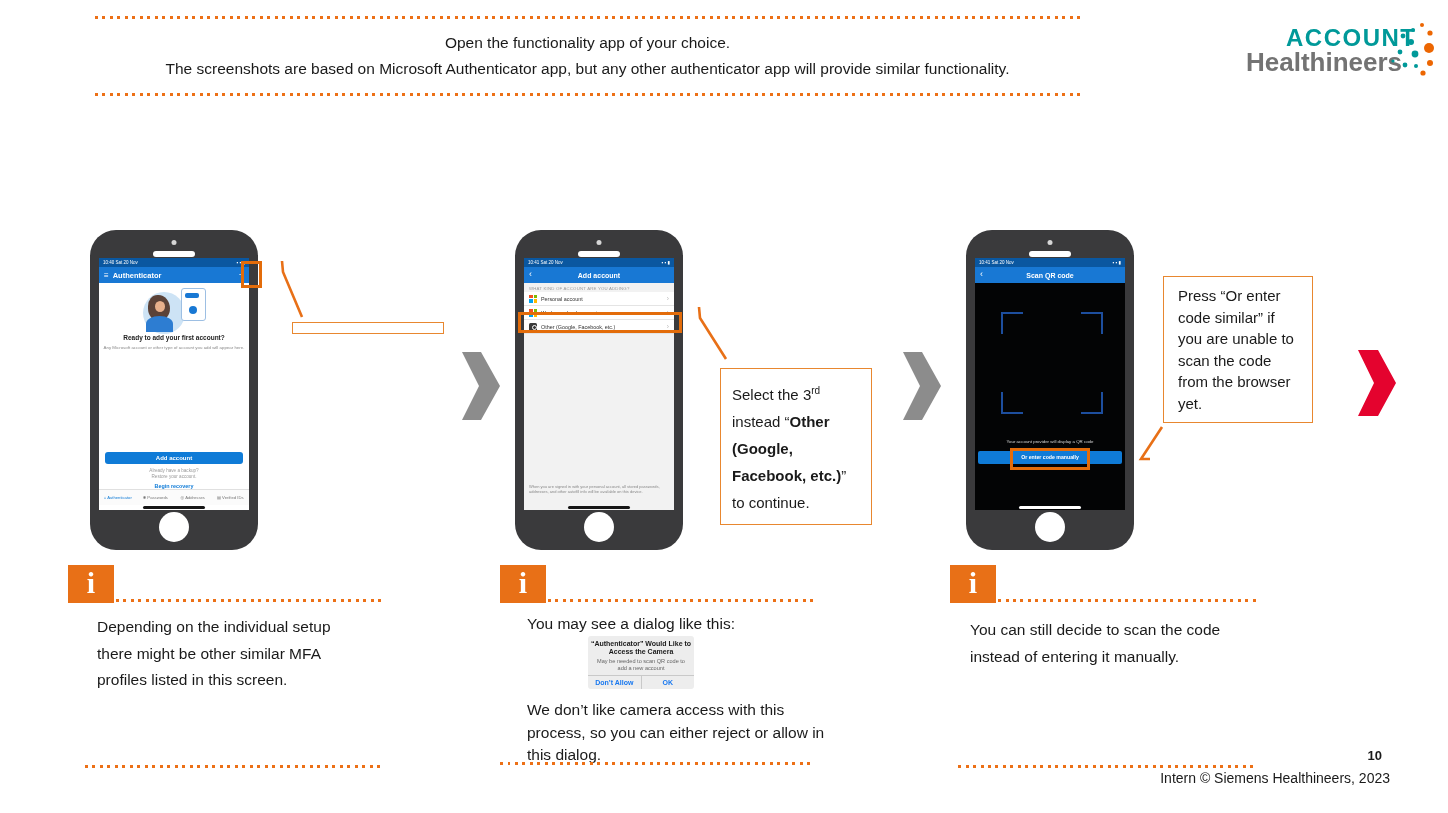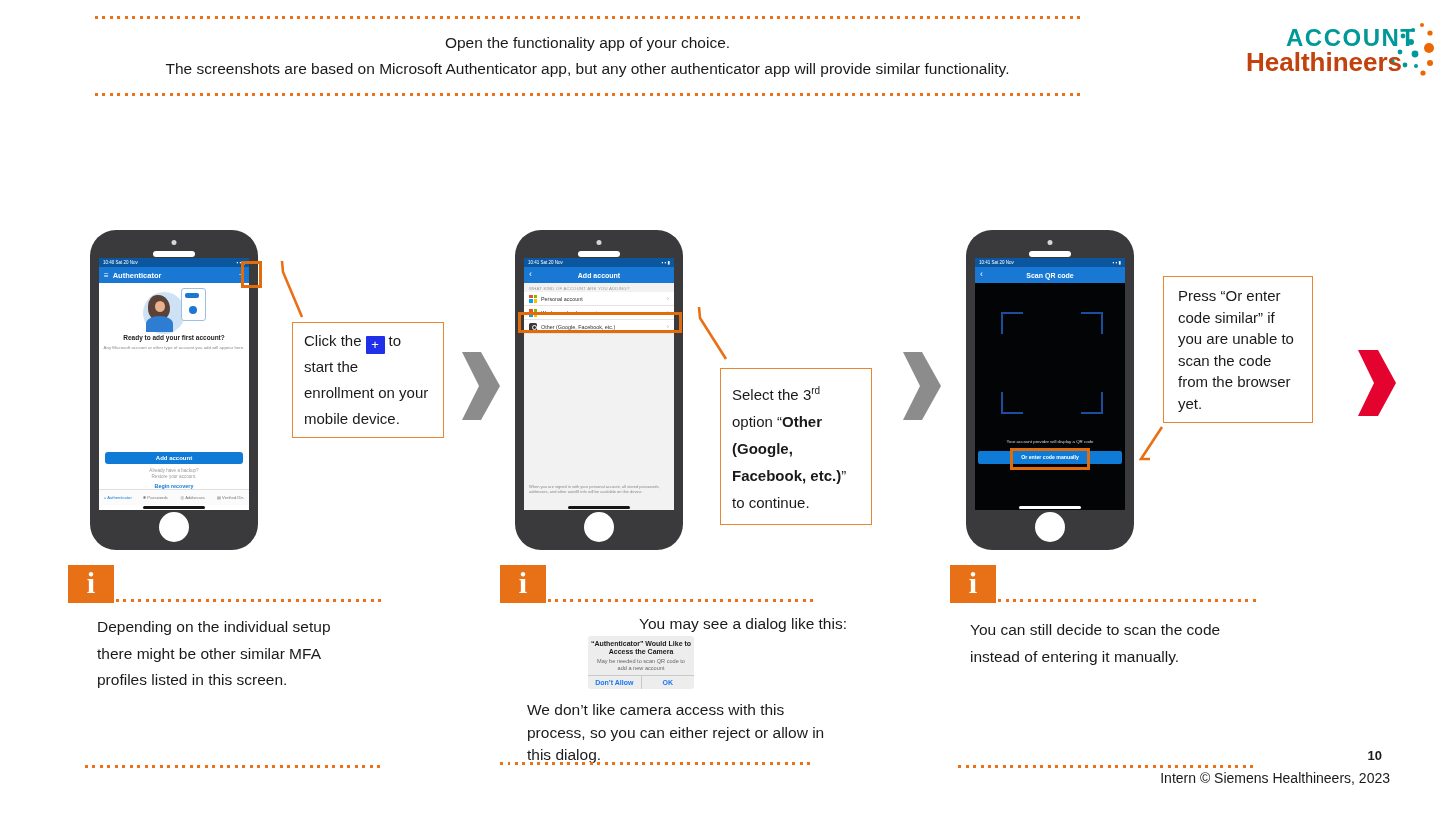--- a/index.html
+++ b/index.html
@@ -7,21 +7,21 @@
        font-family:"Liberation Sans", sans-serif;color:#1a1a1a;overflow:hidden;}
   .abs{position:absolute;}
   
   .dots-line{position:absolute;height:3px;
      background:repeating-linear-gradient(90deg,#EC7016 0 3px,transparent 3px 7.5px);}
   
   .hdr-text{position:absolute;left:95px;width:985px;text-align:center;font-size:15.5px;}
   
   .logo-siemens{position:absolute;left:1286px;top:24px;font-size:24px;font-weight:bold;
      letter-spacing:1.5px;color:#009999;}
-  .logo-health{position:absolute;left:1246px;top:47px;font-size:26px;font-weight:bold;color:#c2410c;}
+  .logo-health{position:absolute;left:1246px;top:47px;font-size:26px;font-weight:bold;color:#737373;}
   
   .phone{position:absolute;width:168px;height:320px;background:#3a3a3c;border-radius:26px;}
   .cam{position:absolute;left:50%;transform:translateX(-50%);top:10px;width:5px;height:5px;
      border-radius:50%;background:#d6d6d6;}
   .speaker{position:absolute;left:50%;transform:translateX(-50%);top:21px;width:42px;height:6px;
      border-radius:3px;background:#fff;}
   .homebtn{position:absolute;left:50%;transform:translateX(-50%);bottom:8px;width:30px;height:30px;
      border-radius:50%;background:#fff;}
   .screen{position:absolute;left:9px;top:28px;width:150px;height:252px;background:#fff;overflow:hidden;}
   .sbar{height:9px;background:#0a57a0;color:#fff;font-size:4.5px;display:flex;
@@ -256,38 +256,37 @@
   <polygon points="0,0 19,0 38,34 19,68 0,68 17,34" fill="#8C8C8C"></polygon>
 </svg>
 <svg class="chev" style="left:903px;top:352px;" width="38" height="68" viewBox="0 0 38 68">
   <polygon points="0,0 19,0 38,34 19,68 0,68 17,34" fill="#8C8C8C"></polygon>
 </svg>
 <svg class="chev" style="left:1358px;top:350px;" width="38" height="66" viewBox="0 0 38 66">
   <polygon points="0,0 20,0 38,33 20,66 0,66 16,33" fill="#E4032E"></polygon>
 </svg>
 
 <div class="callout" style="left:292px;top:322px;width:128px;padding:5px 11px;line-height:26px;">
-  <div><span>Click the</span><span class="plus-chip">+</span><span>to start the enrollment on your mobile device.</span></div>
 </div>
 
 <div class="callout" style="left:720px;top:368px;width:128px;padding:8px 11px;line-height:27px;">
-  <span>Select the 3</span><sup class="ord">rd</sup><span> option “</span><b>Other (Google, Facebook, etc.)</b><span>” to continue.</span>
+  <span>Select the 3</span><sup class="ord">rd</sup><span> instead “</span><b>Other (Google, Facebook, etc.)</b><span>” to continue.</span>
 </div>
 
 <div class="callout" style="left:1163px;top:276px;width:120px;padding:8px 14px;line-height:21.5px;">
   <span>Press “Or enter code similar” if you are unable to scan the code from the browser yet.</span>
 </div>
 
 <div class="info-icon" style="left:68px;top:565px;">i</div>
 <div class="dots-line" style="left:116px;top:599px;width:268px;"></div>
 <div class="body-text" style="left:97px;top:614px;width:260px;">Depending on the individual setup there might be other similar MFA profiles listed in this screen.</div>
 
 <div class="info-icon" style="left:500px;top:565px;">i</div>
 <div class="dots-line" style="left:548px;top:599px;width:266px;"></div>
-<div class="body-text" style="left:527px;top:612px;width:320px;line-height:24px;text-align:right;">You may see a dialog like this:</div>
+<div class="body-text" style="left:527px;top:612px;width:320px;line-height:24px;">You may see a dialog like this:</div>
 
 <div class="dlg">
   <div class="dlg-t first">“Authenticator” Would Like to</div>
   <div class="dlg-t">Access the Camera</div>
   <div class="dlg-b first">May be needed to scan QR code to</div>
   <div class="dlg-b">add a new account</div>
   <div class="dlg-btns">
     <div class="dlg-btn l">Don’t Allow</div>
     <div class="dlg-btn">OK</div>
   </div>

